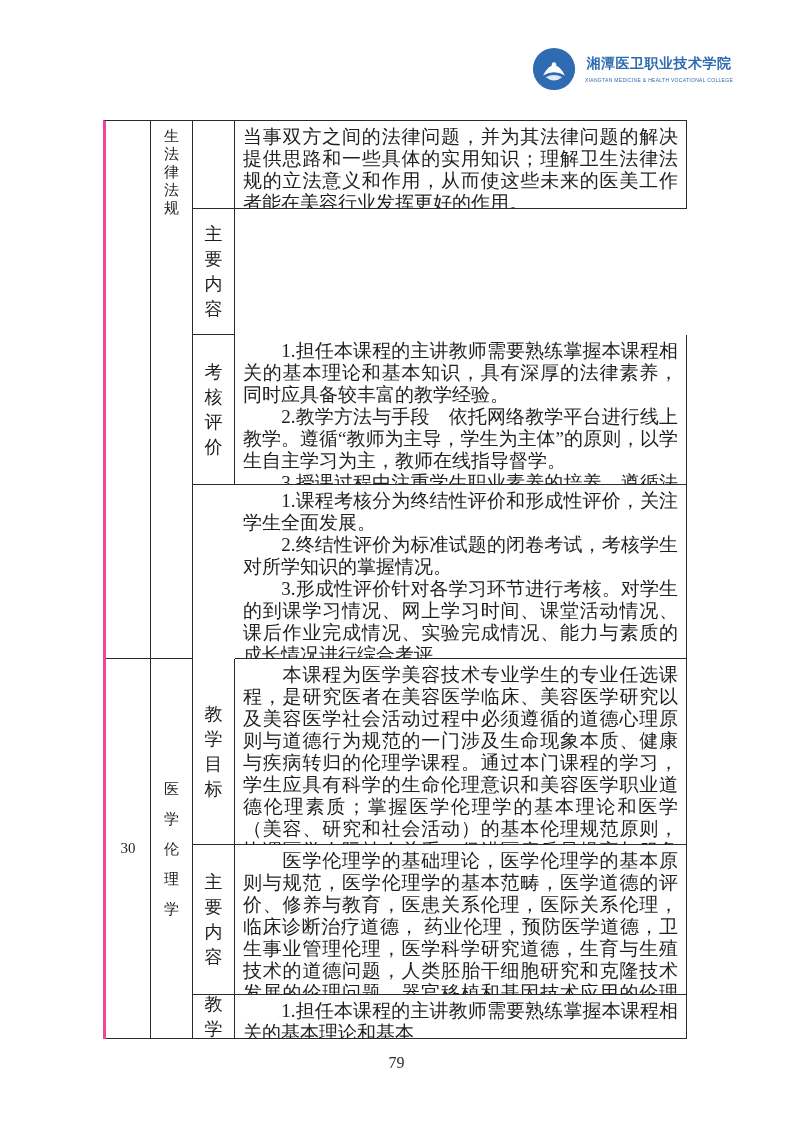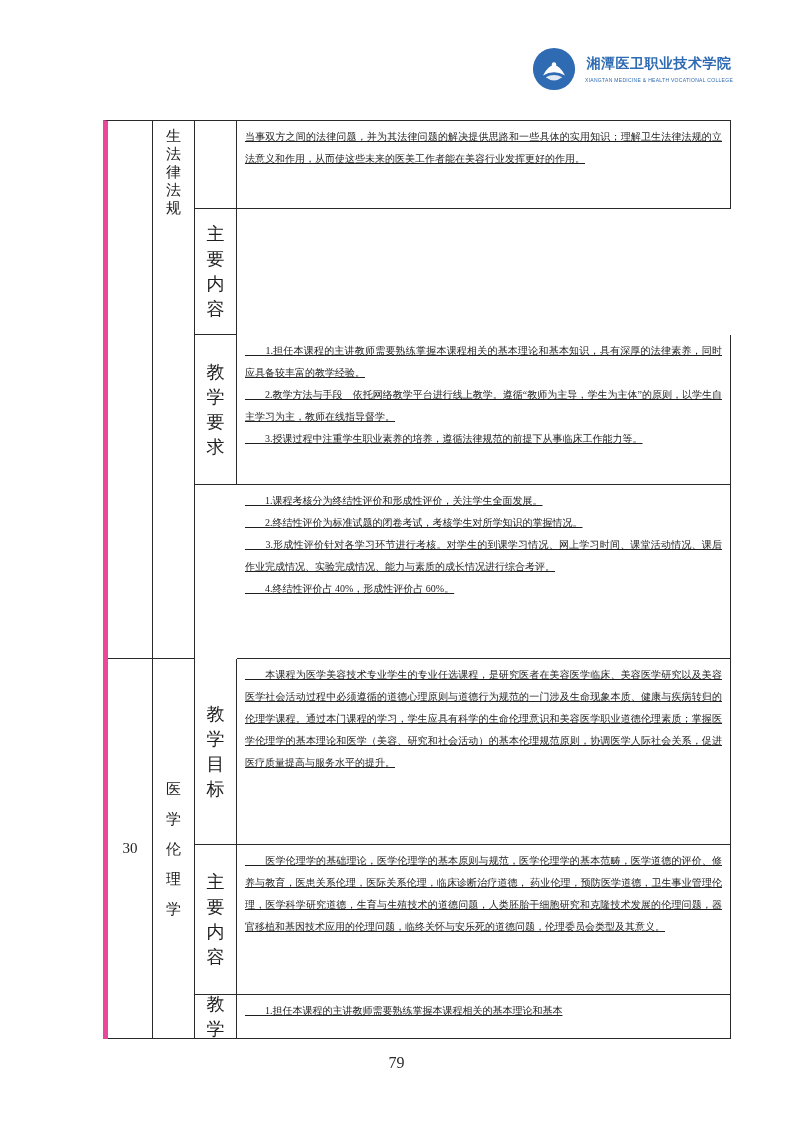--- a/index.html
+++ b/index.html
@@ -21,39 +21,39 @@
     color: #2e6bb2; font-size: 14px; font-weight: bold; letter-spacing: 0.5px;
     white-space: nowrap; font-family: "Liberation Serif", serif;
   }
   .en {
     color: #2e6bb2; font-size: 5px; letter-spacing: 0.3px; white-space: nowrap;
     font-family: "Liberation Sans", sans-serif;
   }
 
   
   .doc-table {
-    position: absolute; left: 103px; top: 120px; width: 628px;
-    border-left: 5px solid #ec4899; border-top: 1px solid #2a2a2a;
+    position: absolute; left: 103px; top: 120px; width: 584px;
+    border-left: 3px solid #ec4899; border-top: 1px solid #2a2a2a;
   }
   .section { display: grid; grid-template-columns: 45px 42px 42px 1fr; }
   .sec1 { grid-template-rows: 88px 126px 150px 174px; }
   .sec2 { grid-template-rows: 186px 150px 44px; }
   .cell { border-right: 1px solid #2a2a2a; border-bottom: 1px solid #2a2a2a; overflow: hidden; }
   .cell-no { grid-column: 1; grid-row: 1 / -1; display: flex; align-items: center; justify-content: center; font-size: 15px; }
   .cell-name { grid-column: 2; grid-row: 1 / -1; display: flex; justify-content: center; }
   .name-top { align-items: flex-start; padding-top: 6px; }
   .name-center { align-items: center; }
   .vert { width: 15px; font-size: 15px; line-height: 18px; text-align: center; word-break: break-all; }
   .vert-loose { line-height: 30px; }
   .cell-label { grid-column: 3; display: flex; align-items: center; justify-content: center; }
   .lbl { width: 30px; font-size: 18px; line-height: 25px; text-align: center; word-break: break-all; }
   .cell-content { grid-column: 4; }
   .content {
-    padding: 5px 8px; font-size: 10px; line-height: 22px;
-    white-space: pre-wrap; text-align: justify; text-decoration: underline;
+    padding: 5px 8px; font-size: 19px; line-height: 22px;
+    white-space: pre-wrap; text-align: justify;
   }
 
   
   .page-number { position: absolute; top: 1054px; left: 0; width: 100%; text-align: center; font-size: 16px; color: #2a2a2a; }
 </style>
 </head>
 <body>
 
 <div>
 
@@ -85,21 +85,21 @@
       </div>
       <div class="cell cell-content">
         <div class="content">当事双方之间的法律问题，并为其法律问题的解决提供思路和一些具体的实用知识；理解卫生法律法规的立法意义和作用，从而使这些未来的医美工作者能在美容行业发挥更好的作用。</div>
       </div>
 
       <div class="cell cell-label">
         <span class="lbl">主要内容</span>
       </div>
 
       <div class="cell cell-label">
-        <span class="lbl">教学要求</span>
+        <span class="lbl">考核评价</span>
       </div>
       <div class="cell cell-content">
         <div class="content">　　1.担任本课程的主讲教师需要熟练掌握本课程相关的基本理论和基本知识，具有深厚的法律素养，同时应具备较丰富的教学经验。
 　　2.教学方法与手段　依托网络教学平台进行线上教学。遵循“教师为主导，学生为主体”的原则，以学生自主学习为主，教师在线指导督学。
 　　3.授课过程中注重学生职业素养的培养，遵循法律规范的前提下从事临床工作能力等。</div>
       </div>
 
       <div class="cell cell-content">
         <div class="content">　　1.课程考核分为终结性评价和形成性评价，关注学生全面发展。
 　　2.终结性评价为标准试题的闭卷考试，考核学生对所学知识的掌握情况。

